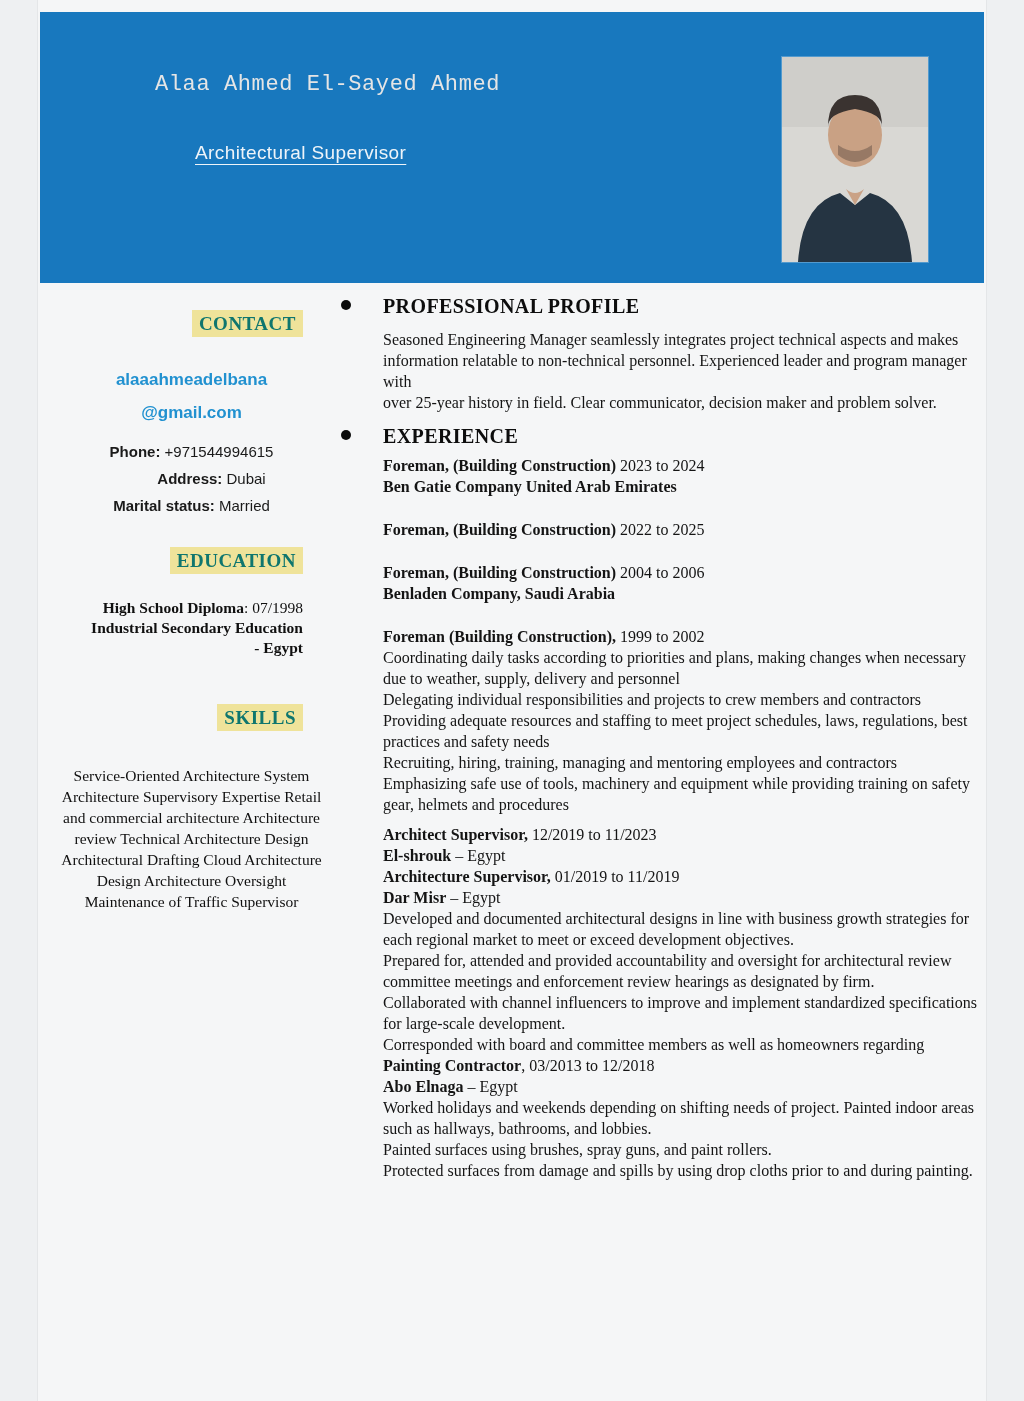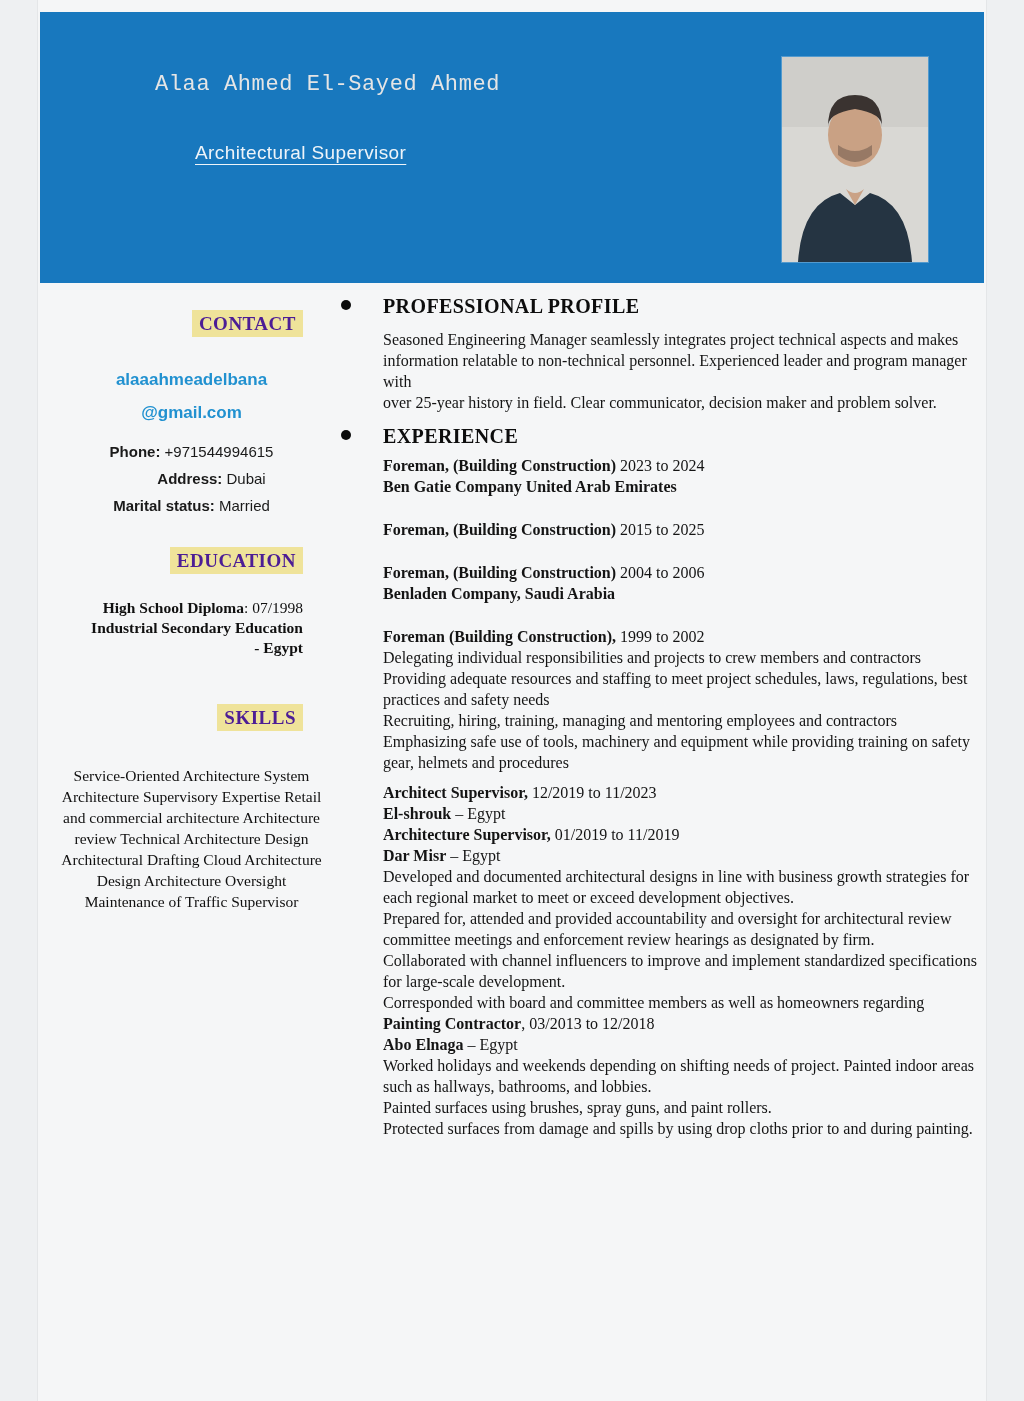--- a/index.html
+++ b/index.html
@@ -40,21 +40,21 @@
   }
   .photo svg { display:block; width:100%; height:100%; }
 
   
   .sidebar { position:absolute; left:0; top:283px; width:307px; }
   .sec-head-wrap { text-align:right; padding-right:42px; }
   .hl {
     display:inline-block;
     background:var(--yellow, #efe39a);
     font-weight:bold; font-size:19px; letter-spacing:0.5px;
-    color:#4c1d95; padding:3px 7px 2px 7px;
+    color:#0f766e; padding:3px 7px 2px 7px;
   }
   .contact-head-wrap { margin-top:27px; }
   .email-block {
     margin-top:26px; text-align:center;
     font-family:"Liberation Sans", sans-serif;
     font-weight:bold; font-size:17px; color:var(--link, #2191d0);
     line-height:33px;
   }
   .kv-block {
     margin-top:9px; text-align:center;
@@ -161,24 +161,25 @@
           <div class="para">over 25-year history in field. Clear communicator, decision maker and problem solver.</div>
         </div>
     </section>
 
     <section class="main-section sec2">
       <span class="bullet"></span>
       <h2>EXPERIENCE</h2>
       <div class="exp-lines">
           <div class="exp-line"><b>Foreman, (Building Construction)</b><span> 2023 to 2024</span></div>
           <div class="exp-line"><b>Ben Gatie Company United Arab Emirates</b></div>
-          <div class="exp-line g2"><b>Foreman, (Building Construction)</b><span> 2015 to 2025</span></div>
+          <div class="exp-line g2"><b>Foreman, (Building Construction)</b><span> 2022 to 2025</span></div>
           <div class="exp-line g2"><b>Foreman, (Building Construction)</b><span> 2004 to 2006</span></div>
           <div class="exp-line"><b>Benladen Company, Saudi Arabia</b></div>
           <div class="exp-line g2"><b>Foreman (Building Construction),</b><span> 1999 to 2002</span></div>
+          <div class="exp-line"><span>Coordinating daily tasks according to priorities and plans, making changes when necessary due to weather, supply, delivery and personnel</span></div>
           <div class="exp-line"><span>Delegating individual responsibilities and projects to crew members and contractors</span></div>
           <div class="exp-line"><span>Providing adequate resources and staffing to meet project schedules, laws, regulations, best practices and safety needs</span></div>
           <div class="exp-line"><span>Recruiting, hiring, training, managing and mentoring employees and contractors</span></div>
           <div class="exp-line"><span>Emphasizing safe use of tools, machinery and equipment while providing training on safety gear, helmets and procedures</span></div>
           <div class="exp-line g1"><b>Architect Supervisor,</b><span> 12/2019 to 11/2023</span></div>
           <div class="exp-line"><b>El-shrouk</b><span> – Egypt</span></div>
           <div class="exp-line"><b>Architecture Supervisor,</b><span> 01/2019 to 11/2019</span></div>
           <div class="exp-line"><b>Dar Misr</b><span> – Egypt</span></div>
           <div class="exp-line"><span>Developed and documented architectural designs in line with business growth strategies for each regional market to meet or exceed development objectives.</span></div>
           <div class="exp-line"><span>Prepared for, attended and provided accountability and oversight for architectural review</span></div>

